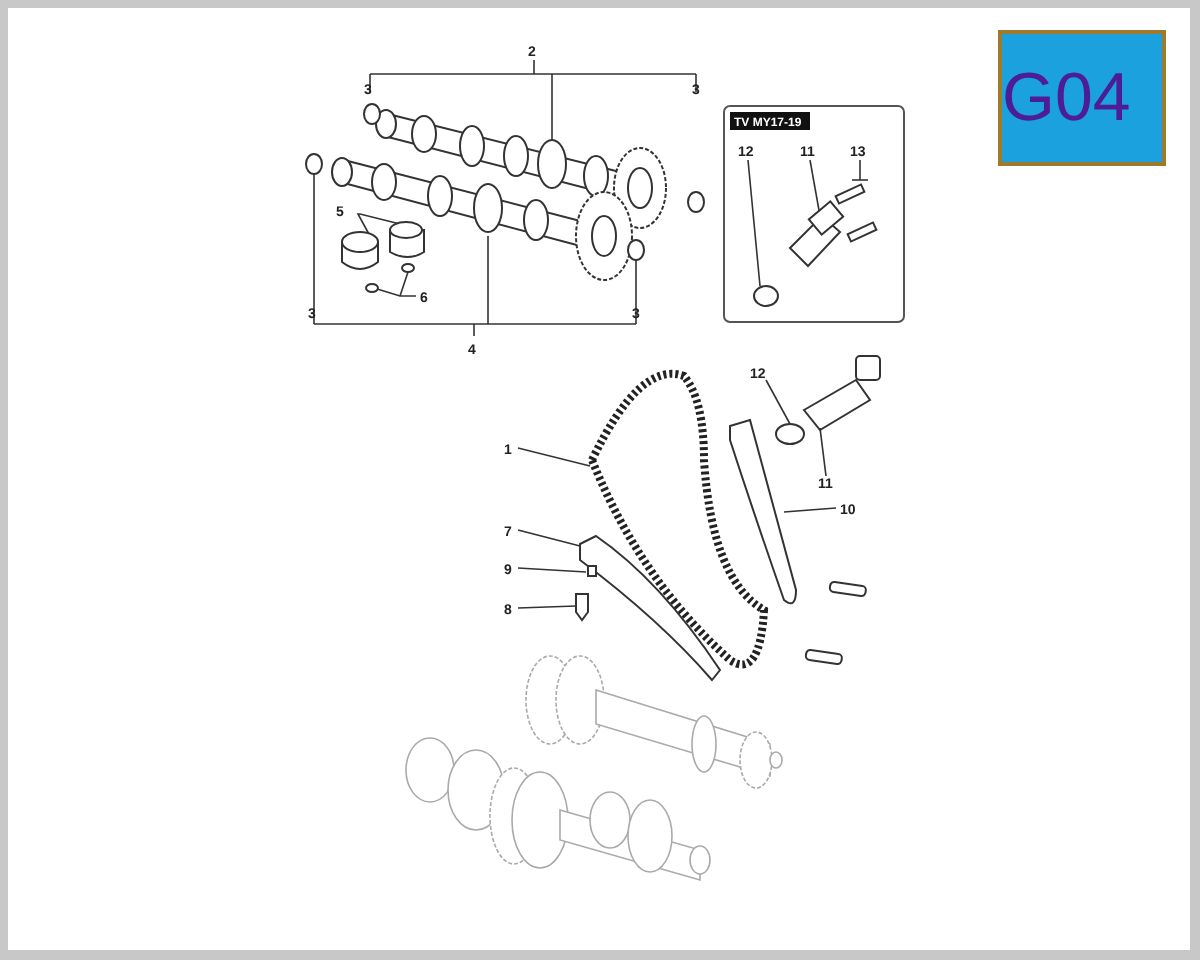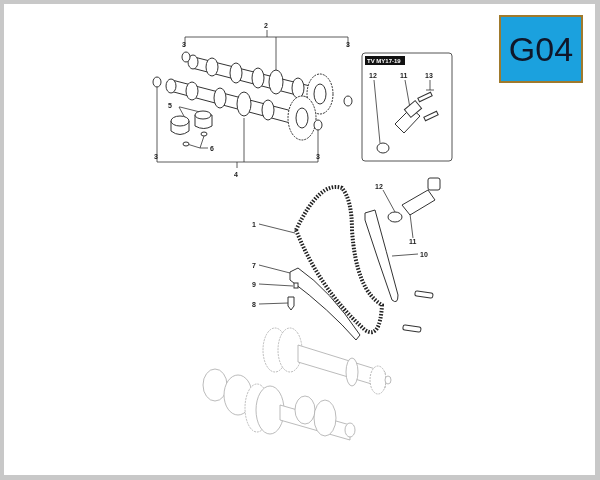--- a/index.html
+++ b/index.html
@@ -1,18 +1,18 @@
 <!DOCTYPE html>
 <html><head>
 <meta charset="utf-8">
 <style>
   html, body { margin: 0; padding: 0; background: #ffffff; }
   body { width: 600px; height: 480px; position: relative; overflow: hidden; font-family: "Liberation Sans", sans-serif; }
   .frame { position: absolute; left: 0; top: 0; width: 600px; height: 480px; box-sizing: border-box; border: 4px solid #c8c8c8; border-right-width: 5px; border-bottom-width: 5px; background: #fff; }
-  .badge { position: absolute; left: 499px; top: 15px; width: 84px; height: 68px; box-sizing: border-box; background: #1ba1de; border: 2px solid #a07a2c; color: #0f172a; font-size: 34px; line-height: 64px; text-align: center; letter-spacing: 0px; }
+  .badge { position: absolute; left: 499px; top: 15px; width: 84px; height: 68px; box-sizing: border-box; background: #1ba1de; border: 2px solid #a07a2c; color: #4c1d95; font-size: 34px; line-height: 64px; text-align: left; letter-spacing: 0px; }
   svg.diagram { position: absolute; left: 0; top: 0; }
   .lbl { font-family: "Liberation Sans", sans-serif; font-weight: bold; font-size: 7px; fill: #222; }
   .inset-tag { font-family: "Liberation Sans", sans-serif; font-weight: bold; font-size: 6px; fill: #fff; }
   .ln { stroke: #333; stroke-width: 0.8; fill: none; }
   .part { stroke: #333; stroke-width: 1; fill: #fff; }
   .partlt { stroke: #aaa; stroke-width: 0.8; fill: #fff; }
 </style>
 </head>
 <body>
 

